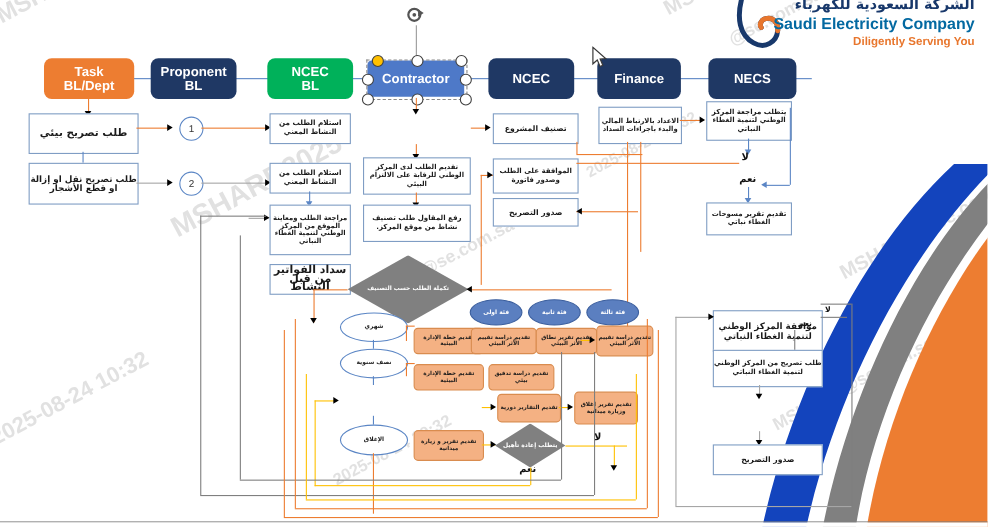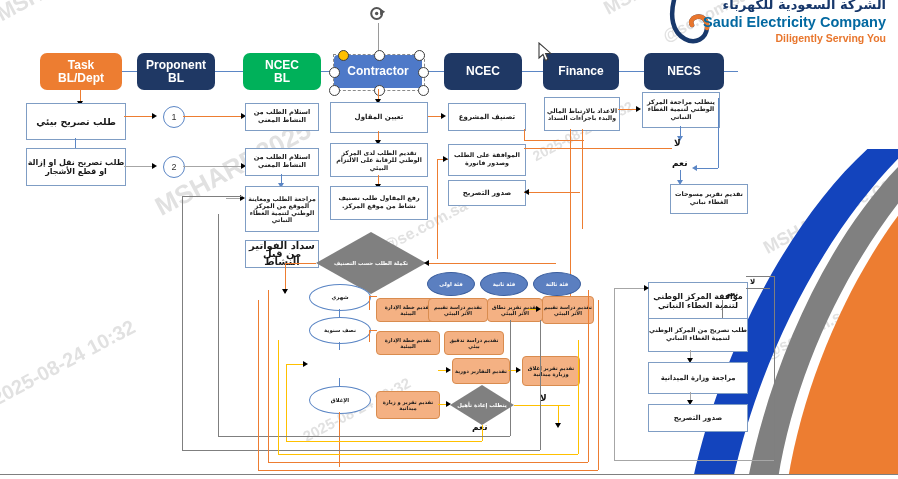--- a/index.html
+++ b/index.html
@@ -223,21 +223,20 @@
   <div class="ln v c-blue" style="left:281px;top:174px;height:10px;"></div>
   <div class="arw d a-blue" style="left:278px;top:183px;"></div>
   <div class="box xs" style="left:245px;top:186px;width:72px;height:44px;font-size:6.2px;line-height:7.2px;">مراجعة الطلب ومعاينة الموقع من المركز الوطني لتنمية الغطاء النباتي</div>
   <div class="box xs" style="left:245px;top:240px;width:72px;height:26px;font-size:10px;line-height:7.8px;">سداد الفواتير من قبل النشاط</div>
 
   <div class="ln h c-gray" style="left:226px;top:198px;width:18px;"></div>
   <div class="arw r a-gray" style="left:240px;top:195px;"></div>
 
   <div class="ln v c-orange" style="left:378px;top:89px;height:12px;"></div>
   <div class="arw d a-orange" style="left:375px;top:99px;"></div>
-  <div class="box sm" style="left:330px;top:102px;width:96px;height:29px;font-size:7px;line-height:8.2px;">تعيين المقاول</div>
   <div class="ln v c-orange" style="left:378px;top:131px;height:11px;"></div>
   <div class="arw d a-orange" style="left:375px;top:140px;"></div>
   <div class="box xs" style="left:330px;top:143px;width:96px;height:32px;font-size:6.2px;line-height:7.2px;">تقديم الطلب لدى المركز الوطني للرقابة على الالتزام البيئي</div>
   <div class="ln v c-orange" style="left:378px;top:175px;height:11px;"></div>
   <div class="arw d a-orange" style="left:375px;top:184px;"></div>
   <div class="box xs" style="left:330px;top:186px;width:96px;height:32px;font-size:6.4px;line-height:7.6px;">رفع المقاول طلب تصنيف نشاط من موقع المركز.</div>
 
   <div class="ln v c-orange" style="left:445px;top:116px;height:0;"></div>
   <div class="ln h c-orange" style="left:428px;top:116px;width:16px;"></div>
   <div class="arw r a-orange" style="left:441px;top:113px;"></div>
@@ -263,21 +262,21 @@
   <div class="ln v c-blue" style="left:680px;top:126px;height:12px;"></div>
   <div class="arw d a-blue" style="left:677px;top:136px;"></div>
   <div class="lbl" style="left:674px;top:138px;">لا</div>
   <div class="ln h c-orange" style="left:524px;top:148px;width:148px;"></div>
   <div class="lbl" style="left:672px;top:158px;">نعم</div>
   <div class="ln v c-blue" style="left:718px;top:98px;height:70px;"></div>
   <div class="ln h c-blue" style="left:694px;top:168px;width:24px;"></div>
   <div class="arw l a-blue" style="left:692px;top:165px;"></div>
   <div class="ln v c-blue" style="left:680px;top:170px;height:12px;"></div>
   <div class="arw d a-blue" style="left:677px;top:180px;"></div>
-  <div class="box xs" style="left:670px;top:184px;width:76px;height:28px;font-size:6.4px;line-height:7.6px;text-align:center;">تقديم تقرير مسوحات الغطاء نباتي</div>
+  <div class="box xs" style="left:642px;top:184px;width:76px;height:28px;font-size:6.4px;line-height:7.6px;text-align:center;">تقديم تقرير مسوحات الغطاء نباتي</div>
 
   <div class="dia" style="left:316px;top:232px;width:110px;height:62px;">
     <div class="shape"></div>
     <div class="txt">تكملة الطلب حسب التصنيف</div>
   </div>
   <div class="ln h c-orange" style="left:426px;top:263px;width:130px;"></div>
   <div class="arw l a-orange" style="left:424px;top:260px;"></div>
   <div class="ln v c-orange" style="left:285px;top:263px;height:0;"></div>
   <div class="ln h c-orange" style="left:285px;top:263px;width:31px;"></div>
   <div class="ln v c-orange" style="left:285px;top:263px;height:30px;"></div>
@@ -342,21 +341,20 @@
   <div class="ln v c-dark" style="left:774px;top:276px;height:185px;"></div>
   <div class="ln h c-dark" style="left:746px;top:288px;width:24px;"></div>
   <div class="lbl sm" style="left:726px;top:290px;">نعم</div>
   <div class="ln v c-dark" style="left:722px;top:300px;height:32px;"></div>
   <div class="ln h c-dark" style="left:702px;top:332px;width:20px;"></div>
   <div class="arw l a-gray" style="left:700px;top:329px;"></div>
 
   <div class="box xs" style="left:648px;top:318px;width:98px;height:32px;font-size:6.4px;line-height:7.6px;">طلب تصريح من المركز الوطني لتنمية الغطاء النباتي</div>
   <div class="ln v c-gray" style="left:690px;top:350px;height:10px;"></div>
   <div class="arw d a-gray" style="left:687px;top:358px;"></div>
-  <div class="box xs" style="left:648px;top:362px;width:98px;height:30px;font-size:6.8px;line-height:8px;">مراجعة وزارة الميدانية</div>
   <div class="ln v c-gray" style="left:690px;top:392px;height:10px;"></div>
   <div class="arw d a-gray" style="left:687px;top:400px;"></div>
   <div class="box xs" style="left:648px;top:404px;width:98px;height:26px;font-size:7px;line-height:8.2px;">صدور التصريح</div>
 
   <div class="ln h c-gray" style="left:614px;top:288px;width:34px;"></div>
   <div class="arw r a-gray" style="left:644px;top:285px;"></div>
   <div class="ln v c-gray" style="left:614px;top:288px;height:172px;"></div>
   <div class="ln h c-gray" style="left:614px;top:460px;width:160px;"></div>
 
   <div class="ln v c-dark" style="left:540px;top:320px;height:130px;"></div>

